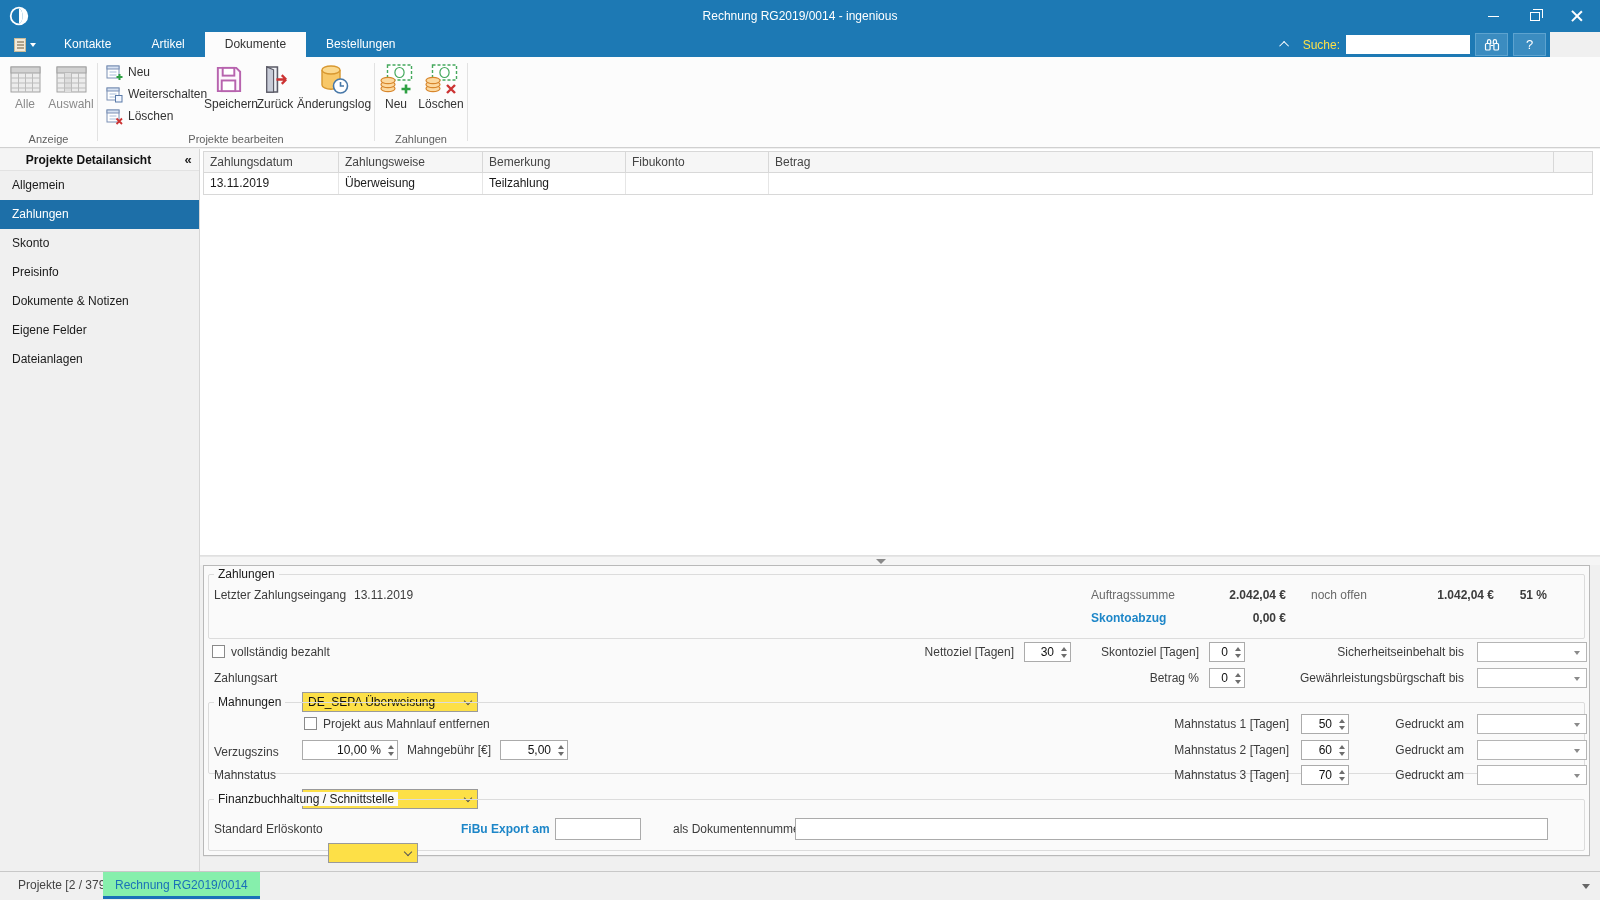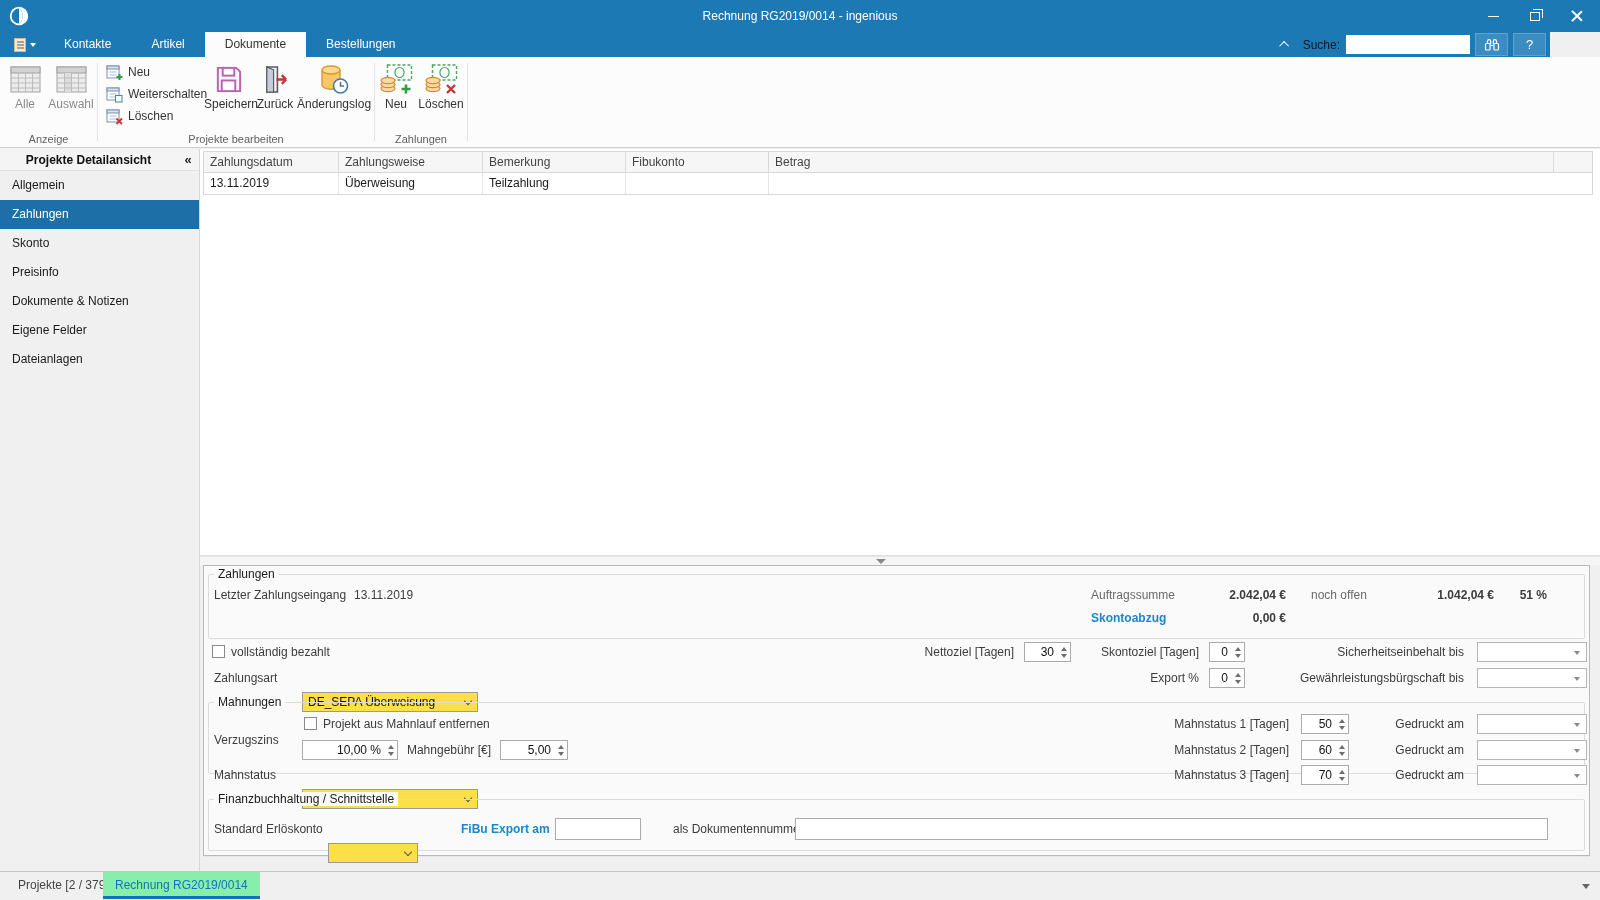--- a/index.html
+++ b/index.html
@@ -21,21 +21,21 @@
   .ico-close:before { transform:rotate(45deg); } .ico-close:after { transform:rotate(-45deg); }
 
   
   .tabrow { position:absolute; left:0; top:32px; width:1550px; height:25px; background:#1d79b4; }
   .appmenu { position:absolute; left:8px; top:0; height:25px; width:32px; display:flex; align-items:center; justify-content:center; gap:2px; }
   .rtabs { position:absolute; left:44px; top:0; height:25px; display:flex; }
   .rtab { padding:0 20px; line-height:25px; font-size:12px; color:#fff; cursor:default; }
   .rtab.active { background:#fcfcfc; color:#333; }
   .search-area { position:absolute; right:0; top:0; height:25px; display:flex; align-items:center; }
   .chev-up { width:7px; height:7px; border-top:1.6px solid #fff; border-left:1.6px solid #fff; transform:rotate(45deg) translateY(2px); margin-right:14px; }
-  .search-lbl { color:#0f172a; font-size:12px; margin-right:6px; }
+  .search-lbl { color:#fde047; font-size:12px; margin-right:6px; }
   .search-inp { width:124px; height:19px; border:1px solid #fff; background:#fff; font-size:12px; padding:0 3px; outline:none; }
   .sq-btn { width:33px; height:23px; margin-left:5px; background:#3b8cc0; border:1px solid #5da3cf; display:flex; align-items:center; justify-content:center; color:#fff; font-size:13px; }
   .sq-btn:last-child { margin-right:4px; }
 
   
   .ribbon { position:absolute; left:0; top:57px; width:1600px; height:91px; background:#fcfcfc; border-bottom:1px solid #d0d0d0; }
   .rgroup { position:absolute; top:0; height:90px; }
   .rgl { position:absolute; bottom:2px; left:0; width:100%; text-align:center; font-size:11px; color:#5f5f5f; }
   .rsep { position:absolute; top:6px; bottom:6px; width:1px; background:#e2e2e2; }
   .bigbtn { position:absolute; top:3px; height:68px; text-align:center; cursor:default; }
@@ -357,21 +357,21 @@
       <span class="rlbl" style="right:125px; top:76px;">Sicherheitseinbehalt bis</span>
       <div class="ddl" style="left:1273px; top:76px;">
           <span class="tri-dn"></span>
         </div>
 
       <span class="lbl" style="left:10px; top:102px;">Zahlungsart</span>
       <div class="combo" style="left:98px; top:102px; width:176px;">
         <span class="combo-val">DE_SEPA Überweisung</span>
         <span class="combo-chev"></span>
       </div>
-      <span class="rlbl" style="right:390px; top:102px;">Export %</span>
+      <span class="rlbl" style="right:390px; top:102px;">Betrag %</span>
       <div class="spin" style="left:1005px; top:102px; width:36px;">
         <span class="spin-val">0</span>
         <span class="spin-btns">
             <i class="tri-up"></i>
             <i class="tri-dn"></i>
           </span>
       </div>
       <span class="rlbl" style="right:125px; top:102px;">Gewährleistungsbürgschaft bis</span>
       <div class="ddl" style="left:1273px; top:102px;">
           <span class="tri-dn"></span>
@@ -389,21 +389,21 @@
         <span class="spin-btns">
             <i class="tri-up"></i>
             <i class="tri-dn"></i>
           </span>
       </div>
       <span class="rlbl" style="right:125px; top:148px;">Gedruckt am</span>
       <div class="ddl" style="left:1273px; top:148px;">
           <span class="tri-dn"></span>
         </div>
 
-      <span class="lbl" style="left:10px; top:164px;">Verzugszins</span>
+      <span class="lbl" style="left:10px; top:176px;">Verzugszins</span>
       <div class="spin" style="left:98px; top:174px; width:96px;">
         <span class="spin-val">10,00 %</span>
         <span class="spin-btns">
             <i class="tri-up"></i>
             <i class="tri-dn"></i>
           </span>
       </div>
       <span class="rlbl" style="right:1098px; top:174px;">Mahngebühr [€]</span>
       <div class="spin" style="left:296px; top:174px; width:68px;">
         <span class="spin-val">5,00</span>

